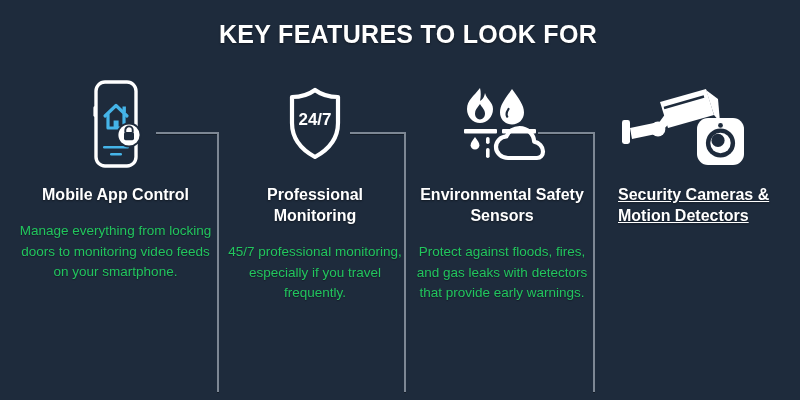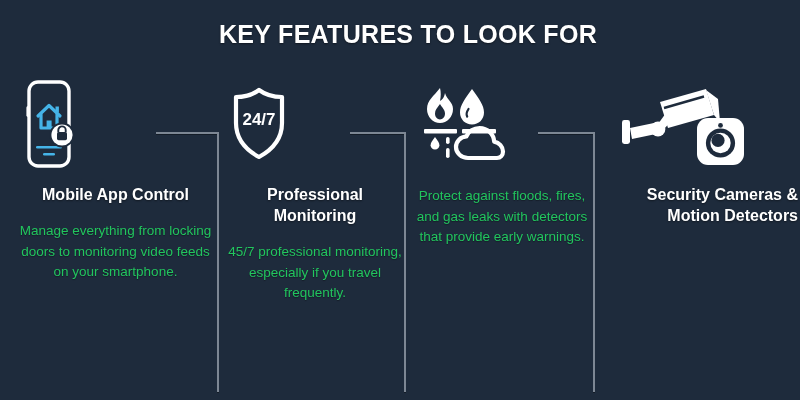--- a/index.html
+++ b/index.html
@@ -55,21 +55,21 @@
   }
   .col-1 { left: 10px;  width: 195px; }
   .col-2 { left: 218px; width: 178px; }
   .col-3 { left: 408px; width: 172px; }
   .col-4 { left: 600px; width: 190px; }
 
   .icon-box {
     height: 92px;
     display: flex;
     align-items: center;
-    justify-content: flex-start;
+    justify-content: center;
   }
   .col-4 .icon-box { justify-content: flex-start; padding-left: 12px; }
 
   .heading {
     color: #ffffff;
     font-size: 16px;
     font-weight: bold;
     line-height: 1.32;
     text-align: center;
     text-shadow: 0 1px 2px rgba(0,0,0,0.45);
@@ -77,21 +77,21 @@
   }
   .body {
     color: #22c55e;
     font-size: 13.5px;
     line-height: 1.52;
     text-align: center;
     margin-top: 16px;
     text-shadow: 0 1px 1px rgba(0,0,0,0.35);
   }
   .col-4 .heading,
-  .col-4 .body { text-align: right; padding-left: 10px; }
+  .col-4 .body { text-align: left; padding-left: 10px; text-decoration: underline; }
   .col-4 .body { margin-top: 14px; }
 
   svg { display: block; }
 </style>
 </head>
 <body>
 
 <div class="poster">
 
   <div class="title">KEY FEATURES TO LOOK FOR</div>
@@ -163,20 +163,21 @@
         <path d="M19 55 C16 59, 14.6 61, 14.6 63.2 C14.6 65.7, 16.5 67.5, 19 67.5
                  C21.5 67.5, 23.4 65.7, 23.4 63.2 C23.4 61, 22 59, 19 55 Z" fill="#ffffff"></path>
         <rect x="30" y="55" width="3.6" height="7" rx="1.8" fill="#ffffff"></rect>
         <rect x="30" y="66" width="3.6" height="10" rx="1.8" fill="#ffffff"></rect>
 
         <path d="M52 76 C45.4 76, 40 71, 40 65 C40 59.4, 44.6 54.8, 50.4 54.4
                  C52.6 49.4, 57.7 46, 63.6 46 C71.4 46, 77.8 52, 78.2 59.6
                  C83.2 60.6, 87 64.8, 87 69.6 C87 73.2, 84.6 76, 81 76 Z" fill="none" stroke="#ffffff" stroke-width="4.2" stroke-linejoin="round"></path>
       </svg>
     </div>
+    <div class="heading">Environmental Safety Sensors</div>
     <div class="body">Protect against floods, fires, and gas leaks with detectors that provide early warnings.</div>
   </div>
 
   <div class="col col-4">
     <div class="icon-box">
       <svg width="128" height="84" viewBox="0 0 128 84" aria-hidden="true">
 
         <rect x="2" y="38" width="8" height="24" rx="2.4" fill="#ffffff"></rect>
 
         <path d="M10 46 L34 41 L36 52 L12 57 Z" fill="#ffffff"></path>

